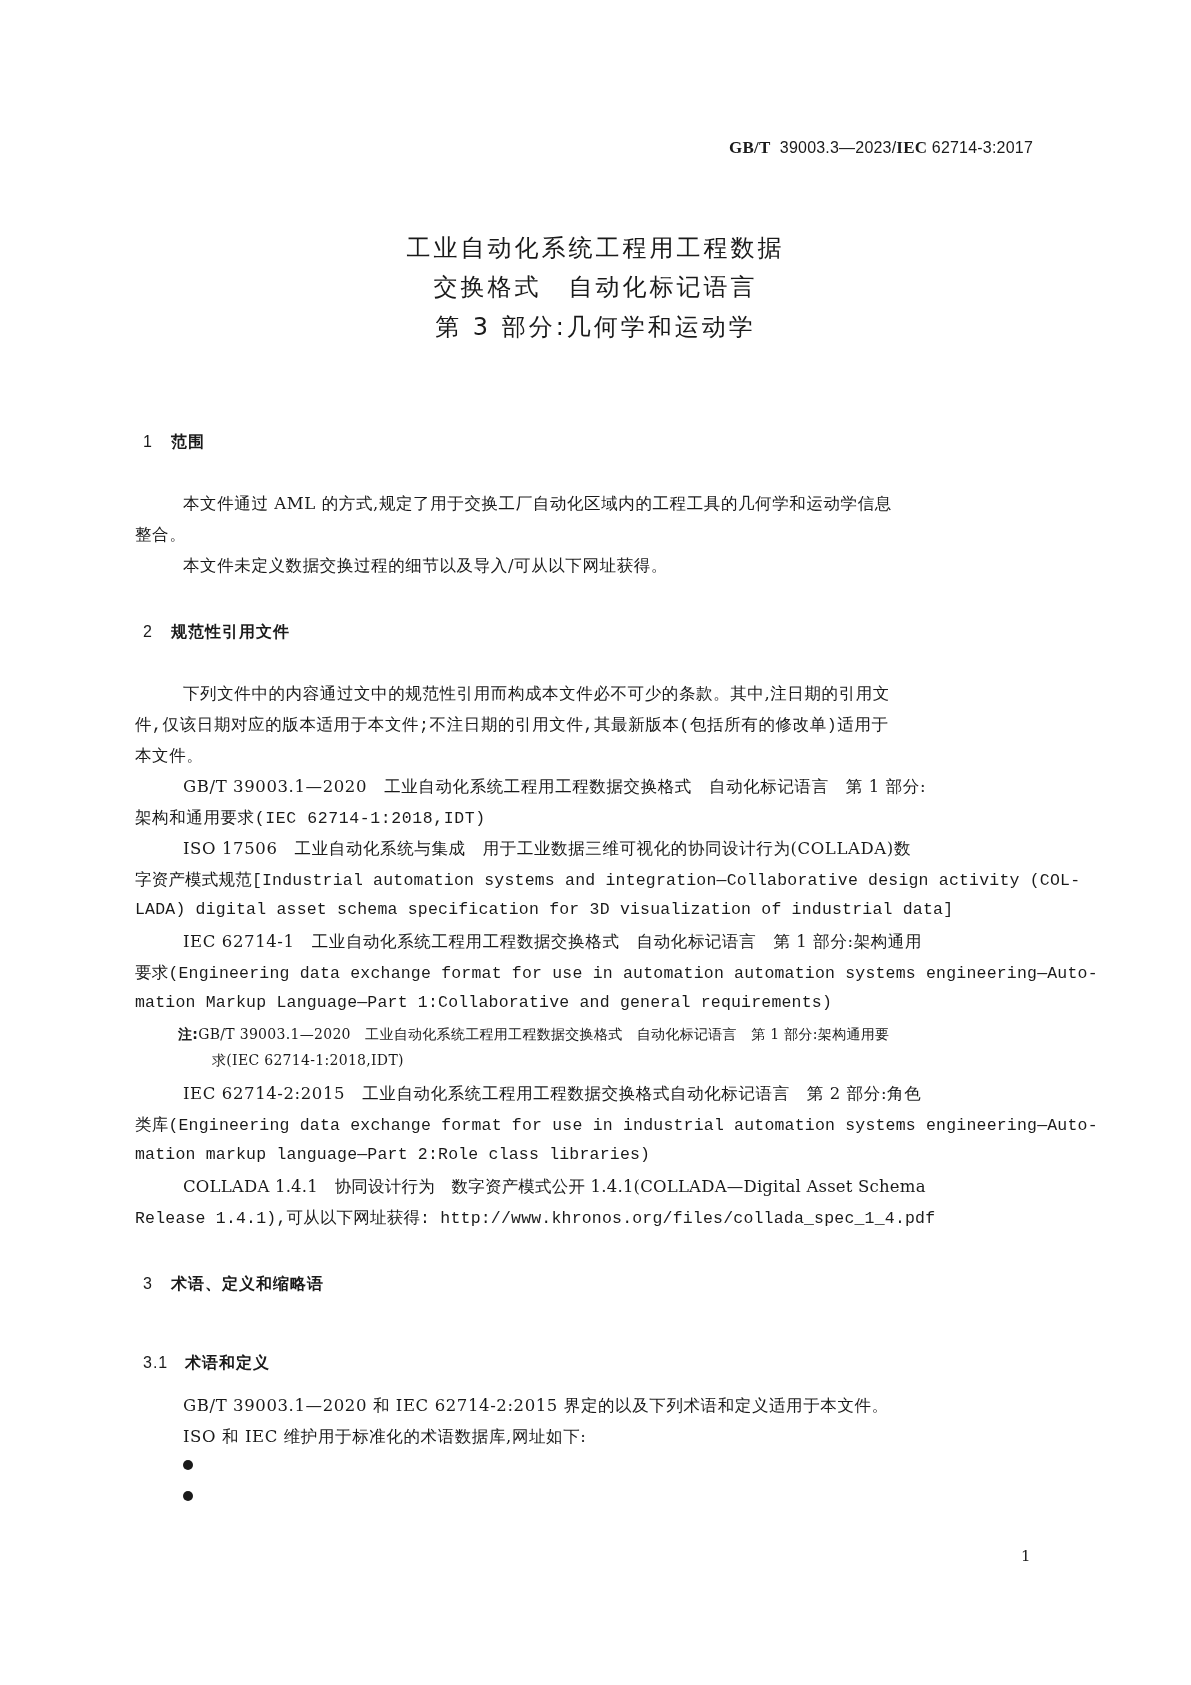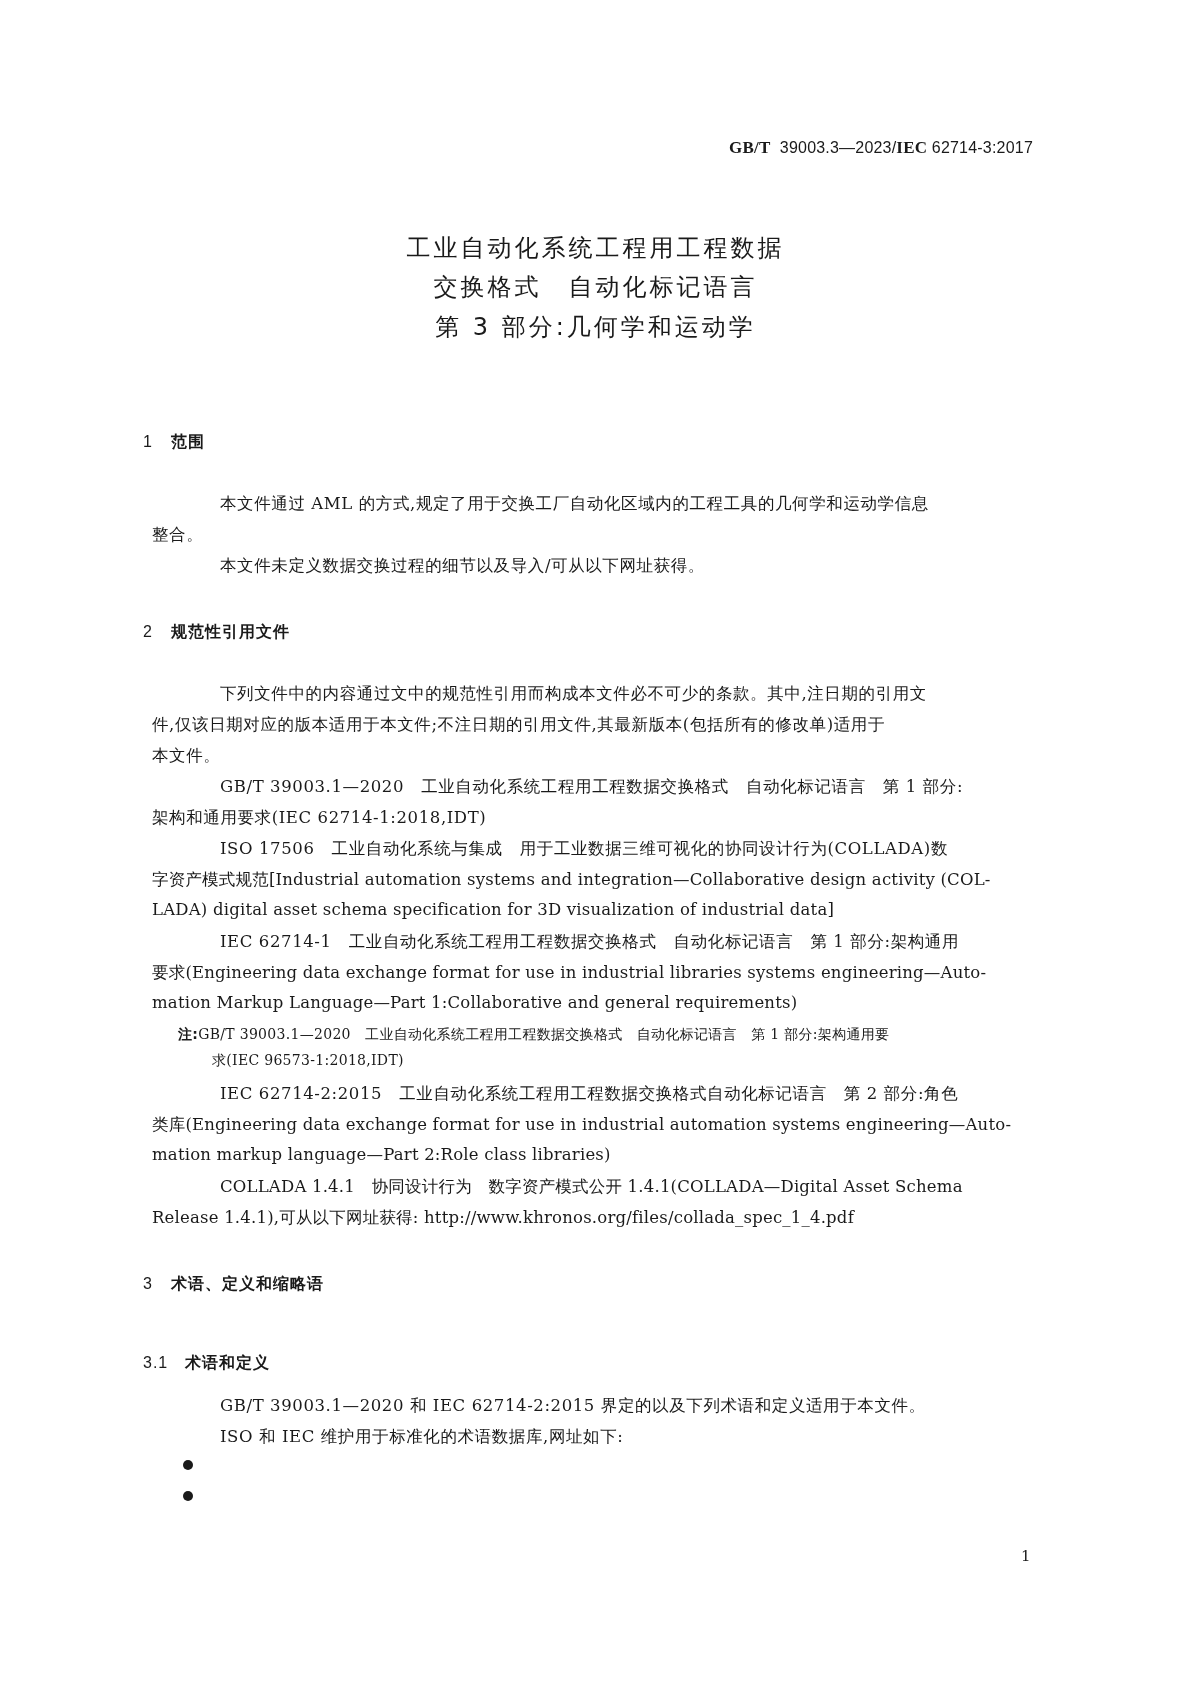--- a/index.html
+++ b/index.html
@@ -6,22 +6,22 @@
   body { width: 1191px; height: 1685px; position: relative; overflow: hidden; color: #1a1a1a;
          font-family: "DejaVu Serif", "Liberation Serif", serif; }
   .abs { position: absolute; white-space: nowrap; }
   .header { top: 138px; right: 158px; font-family: "Liberation Sans", "DejaVu Sans", sans-serif; font-size: 16px; letter-spacing: 0.2px; }
   .header b { font-family: "Liberation Serif", serif; font-weight: bold; font-size: 17px; margin-top: 24px; }
   .title { left: 0; width: 1191px; text-align: center; font-family: "DejaVu Sans", "Liberation Sans", sans-serif; font-size: 24px; letter-spacing: 3px; }
   .h1 { left: 143px; font-family: Liberation Sans, sans-serif; font-size: 16px; font-weight: bold; letter-spacing: 1px; }
   .h1 .num { display: inline-block; width: 28px; font-weight: normal; }
   .h1 .num2 { display: inline-block; width: 42px; font-weight: normal; margin-top: 20px; }
   .p { font-size: 16.5px; letter-spacing: 0.6px; }
-  .ind { left: 183px; margin-left: 37px; }
-  .noind { left: 152px; }
+  .ind { left: 183px; }
+  .noind { left: 135px; font-family: Liberation Mono, monospace; }
   .note { font-size: 14px; letter-spacing: 0.3px; }
   .note b { font-family: "DejaVu Sans", sans-serif; font-weight: bold; }
   .bullet { display: inline-block; width: 10px; height: 10px; background: #1a1a1a; border-radius: 50%; margin-right: 20px; vertical-align: 2px; }
   .pageno { left: 1021px; top: 1547px; font-size: 15px; }
 </style>
 </head>
 <body>
 
 <div class="abs header">
   <b>GB/T</b>&nbsp;&nbsp;<span>39003.3—2023/</span><b>IEC</b>&nbsp;<span>62714-3:2017</span>
@@ -43,27 +43,27 @@
 </div>
 <div class="abs p ind" style="top:683px">下列文件中的内容通过文中的规范性引用而构成本文件必不可少的条款。其中,注日期的引用文</div>
 <div class="abs p noind" style="top:714px">件,仅该日期对应的版本适用于本文件;不注日期的引用文件,其最新版本(包括所有的修改单)适用于</div>
 <div class="abs p noind" style="top:745px">本文件。</div>
 <div class="abs p ind" style="top:776px">GB/T 39003.1—2020　工业自动化系统工程用工程数据交换格式　自动化标记语言　第 1 部分:</div>
 <div class="abs p noind" style="top:807px">架构和通用要求(IEC 62714-1:2018,IDT)</div>
 <div class="abs p ind" style="top:838px">ISO 17506　工业自动化系统与集成　用于工业数据三维可视化的协同设计行为(COLLADA)数</div>
 <div class="abs p noind" style="top:869px; letter-spacing:0.2px">字资产模式规范[Industrial automation systems and integration—Collaborative design activity (COL-</div>
 <div class="abs p noind" style="top:900px; letter-spacing:0.2px">LADA) digital asset schema specification for 3D visualization of industrial data]</div>
 <div class="abs p ind" style="top:931px">IEC 62714-1　工业自动化系统工程用工程数据交换格式　自动化标记语言　第 1 部分:架构通用</div>
-<div class="abs p noind" style="top:962px; letter-spacing:0.2px">要求(Engineering data exchange format for use in industrial libraries systems engineering—Auto-</div>
+<div class="abs p noind" style="top:962px; letter-spacing:0.2px">要求(Engineering data exchange format for use in automation automation systems engineering—Auto-</div>
 <div class="abs p noind" style="top:993px; letter-spacing:0.2px">mation Markup Language—Part 1:Collaborative and general requirements)</div>
 
 <div class="abs note" style="top:1026px; left:178px">
   <b>注:</b><span>GB/T 39003.1—2020　工业自动化系统工程用工程数据交换格式　自动化标记语言　第 1 部分:架构通用要</span>
 </div>
-<div class="abs note" style="top:1052px; left:212px">求(IEC 96573-1:2018,IDT)</div>
+<div class="abs note" style="top:1052px; left:212px">求(IEC 62714-1:2018,IDT)</div>
 
 <div class="abs p ind" style="top:1083px">IEC 62714-2:2015　工业自动化系统工程用工程数据交换格式自动化标记语言　第 2 部分:角色</div>
 <div class="abs p noind" style="top:1114px; letter-spacing:0.2px">类库(Engineering data exchange format for use in industrial automation systems engineering—Auto-</div>
 <div class="abs p noind" style="top:1145px; letter-spacing:0.2px">mation markup language—Part 2:Role class libraries)</div>
 <div class="abs p ind" style="top:1176px; letter-spacing:0.2px">COLLADA 1.4.1　协同设计行为　数字资产模式公开 1.4.1(COLLADA—Digital Asset Schema</div>
 <div class="abs p noind" style="top:1207px; letter-spacing:0.2px">Release 1.4.1),可从以下网址获得: http://www.khronos.org/files/collada_spec_1_4.pdf</div>
 
 <div class="abs h1" style="top:1274px">
   <span class="num">3</span><span>术语、定义和缩略语</span>
 </div>

